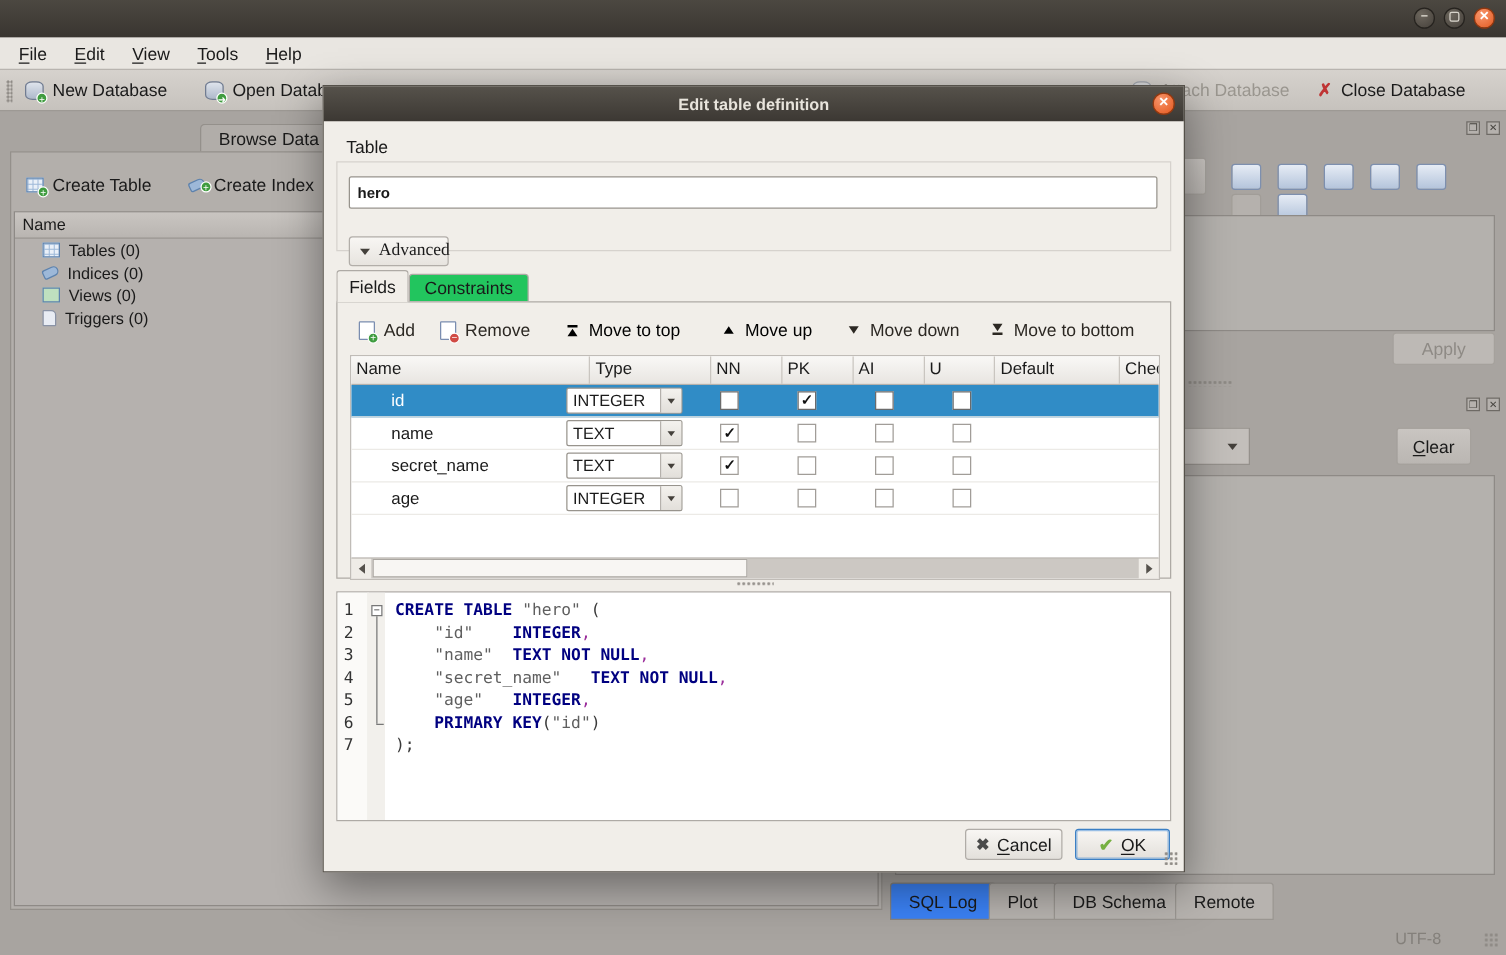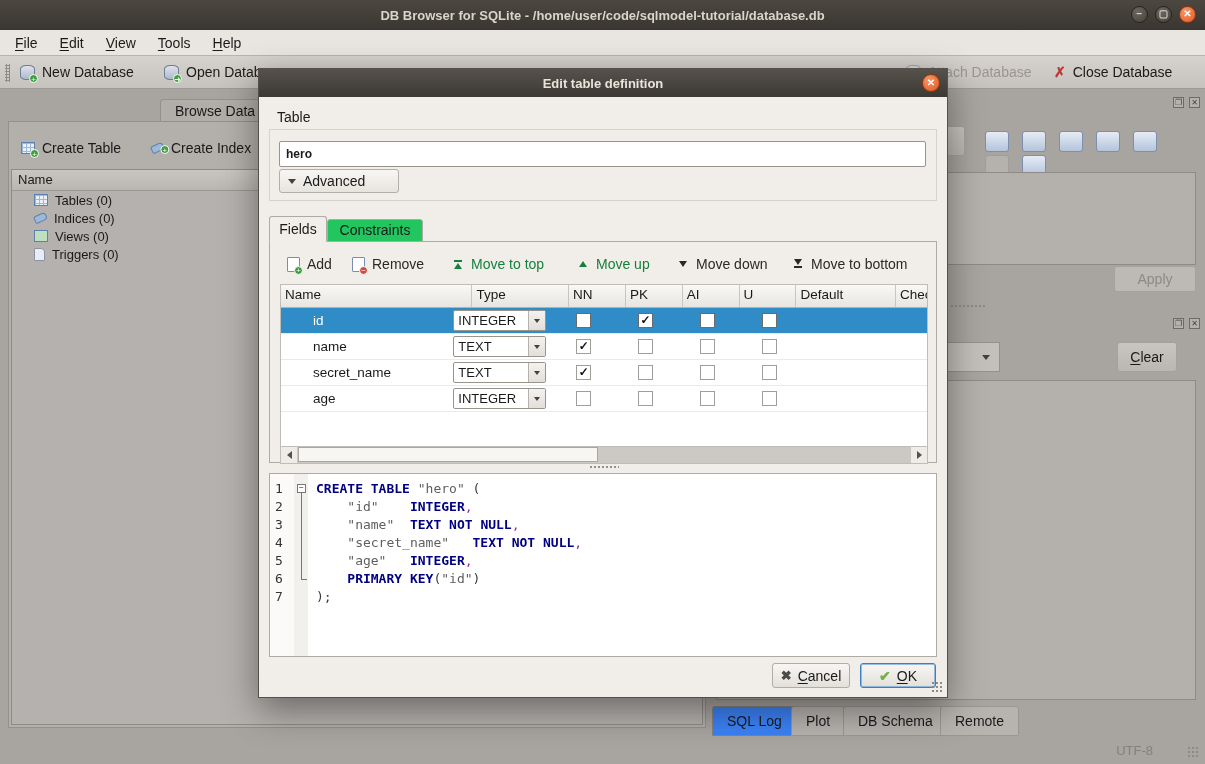--- a/index.html
+++ b/index.html
@@ -80,32 +80,32 @@
     background:linear-gradient(#56524b,#3c3833);color:#e8e4dc;font-weight:bold;font-size:13px;
     display:flex;align-items:center;justify-content:center;}
   .dlg-close{position:absolute;right:7px;top:5px;width:18px;height:18px;border-radius:50%;
     background:radial-gradient(circle at 35% 30%,#f8946a,#e4571d);border:1px solid #93380f;box-sizing:border-box;
     color:#fff;font-size:10px;line-height:16px;text-align:center;}
   .dlg-label{position:absolute;left:18px;top:40px;}
   .gbox{position:absolute;left:10px;top:60px;width:668px;height:72px;border:1px solid #d6d2cd;box-sizing:border-box;}
   .name-edit{position:absolute;left:20px;top:72px;width:647px;height:26px;border:1px solid #98948d;
     border-radius:2px;background:#fff;box-sizing:border-box;font-weight:bold;font-size:12px;
     padding:0 6px;line-height:24px;}
-  .adv-btn{position:absolute;left:20px;top:100px;width:120px;height:24px;box-sizing:border-box;
+  .adv-btn{position:absolute;left:20px;top:120px;width:80px;height:24px;box-sizing:border-box;
     border:1px solid #b2aea9;border-radius:3px;background:linear-gradient(#f8f6f3,#e7e4df);
-    display:flex;align-items:center;gap:7px;padding-left:8px;}
+    display:flex;align-items:center;gap:7px;padding-left:8px;font-family:Liberation Serif, serif;}
   .adv-arrow{width:0;height:0;border-left:4px solid transparent;border-right:4px solid transparent;
     border-top:5px solid #44403b;}
   .dtab{position:absolute;box-sizing:border-box;border:1px solid #aeaaa5;border-radius:3px 3px 0 0;text-align:center;}
   #dtab-fields{left:10px;top:147px;width:58px;height:26px;background:#f1eee9;border-bottom:1px solid #f1eee9;line-height:25px;z-index:2;}
   #dtab-constraints{left:68px;top:150px;width:96px;height:23px;background:#22c55e;line-height:21px;}
   .dpane{position:absolute;left:10px;top:172px;width:668px;height:222px;border:1px solid #aeaaa5;
     background:#f1eee9;box-sizing:border-box;}
   .ftb{position:absolute;top:10px;height:24px;display:flex;align-items:center;gap:7px;color:#2c2823;}
-  .ftb.dis{color:#15803d;}
+  .ftb.dis{color:#000000;}
   .doc{position:relative;width:11px;height:13px;background:#fff;border:1px solid #7a8db0;border-radius:1px;}
   .doc .bdg2{position:absolute;right:-4px;bottom:-4px;width:9px;height:9px;border-radius:50%;
     color:#fff;font-size:8px;line-height:8px;text-align:center;border:1px solid #fff;box-sizing:border-box;}
   .bdg2.green{background:#3f9c3f;} .bdg2.red{background:#d04a44;}
   .micon{display:inline-flex;flex-direction:column;align-items:center;width:12px;}
   .mbar{width:8px;height:2px;background:currentColor;margin:1px 0;}
   .tri-up{width:0;height:0;border-left:4px solid transparent;border-right:4px solid transparent;border-bottom:6px solid currentColor;}
   .tri-down{width:0;height:0;border-left:4px solid transparent;border-right:4px solid transparent;border-top:6px solid currentColor;}
   
   .grid-wrap{position:absolute;left:10px;top:42px;width:648px;height:180px;border:1px solid #c0bcb7;
@@ -159,21 +159,20 @@
   .cancel-x{color:#4a4a4a;font-weight:bold;font-size:13px;}
   .ok-check{color:#76b041;font-weight:bold;font-size:14px;}
   u{text-underline-offset:2px;}
 </style>
 </head>
 <body>
 
 <div id="root">
 
   <div class="titlebar">
-    <span>DB Browser for SQLite - /home/user/code/sqlmodel-tutorial/database.db</span>
     <div class="winbtns" id="winbtns">
         <span class="winbtn">−</span>
         <span class="winbtn">▢</span>
         <span class="winbtn close">✕</span>
       </div>
   </div>
 
   <div class="menubar" id="menubar">
       <div class="menu-item"><u>F</u>ile</div>
       <div class="menu-item"><u>E</u>dit</div>

